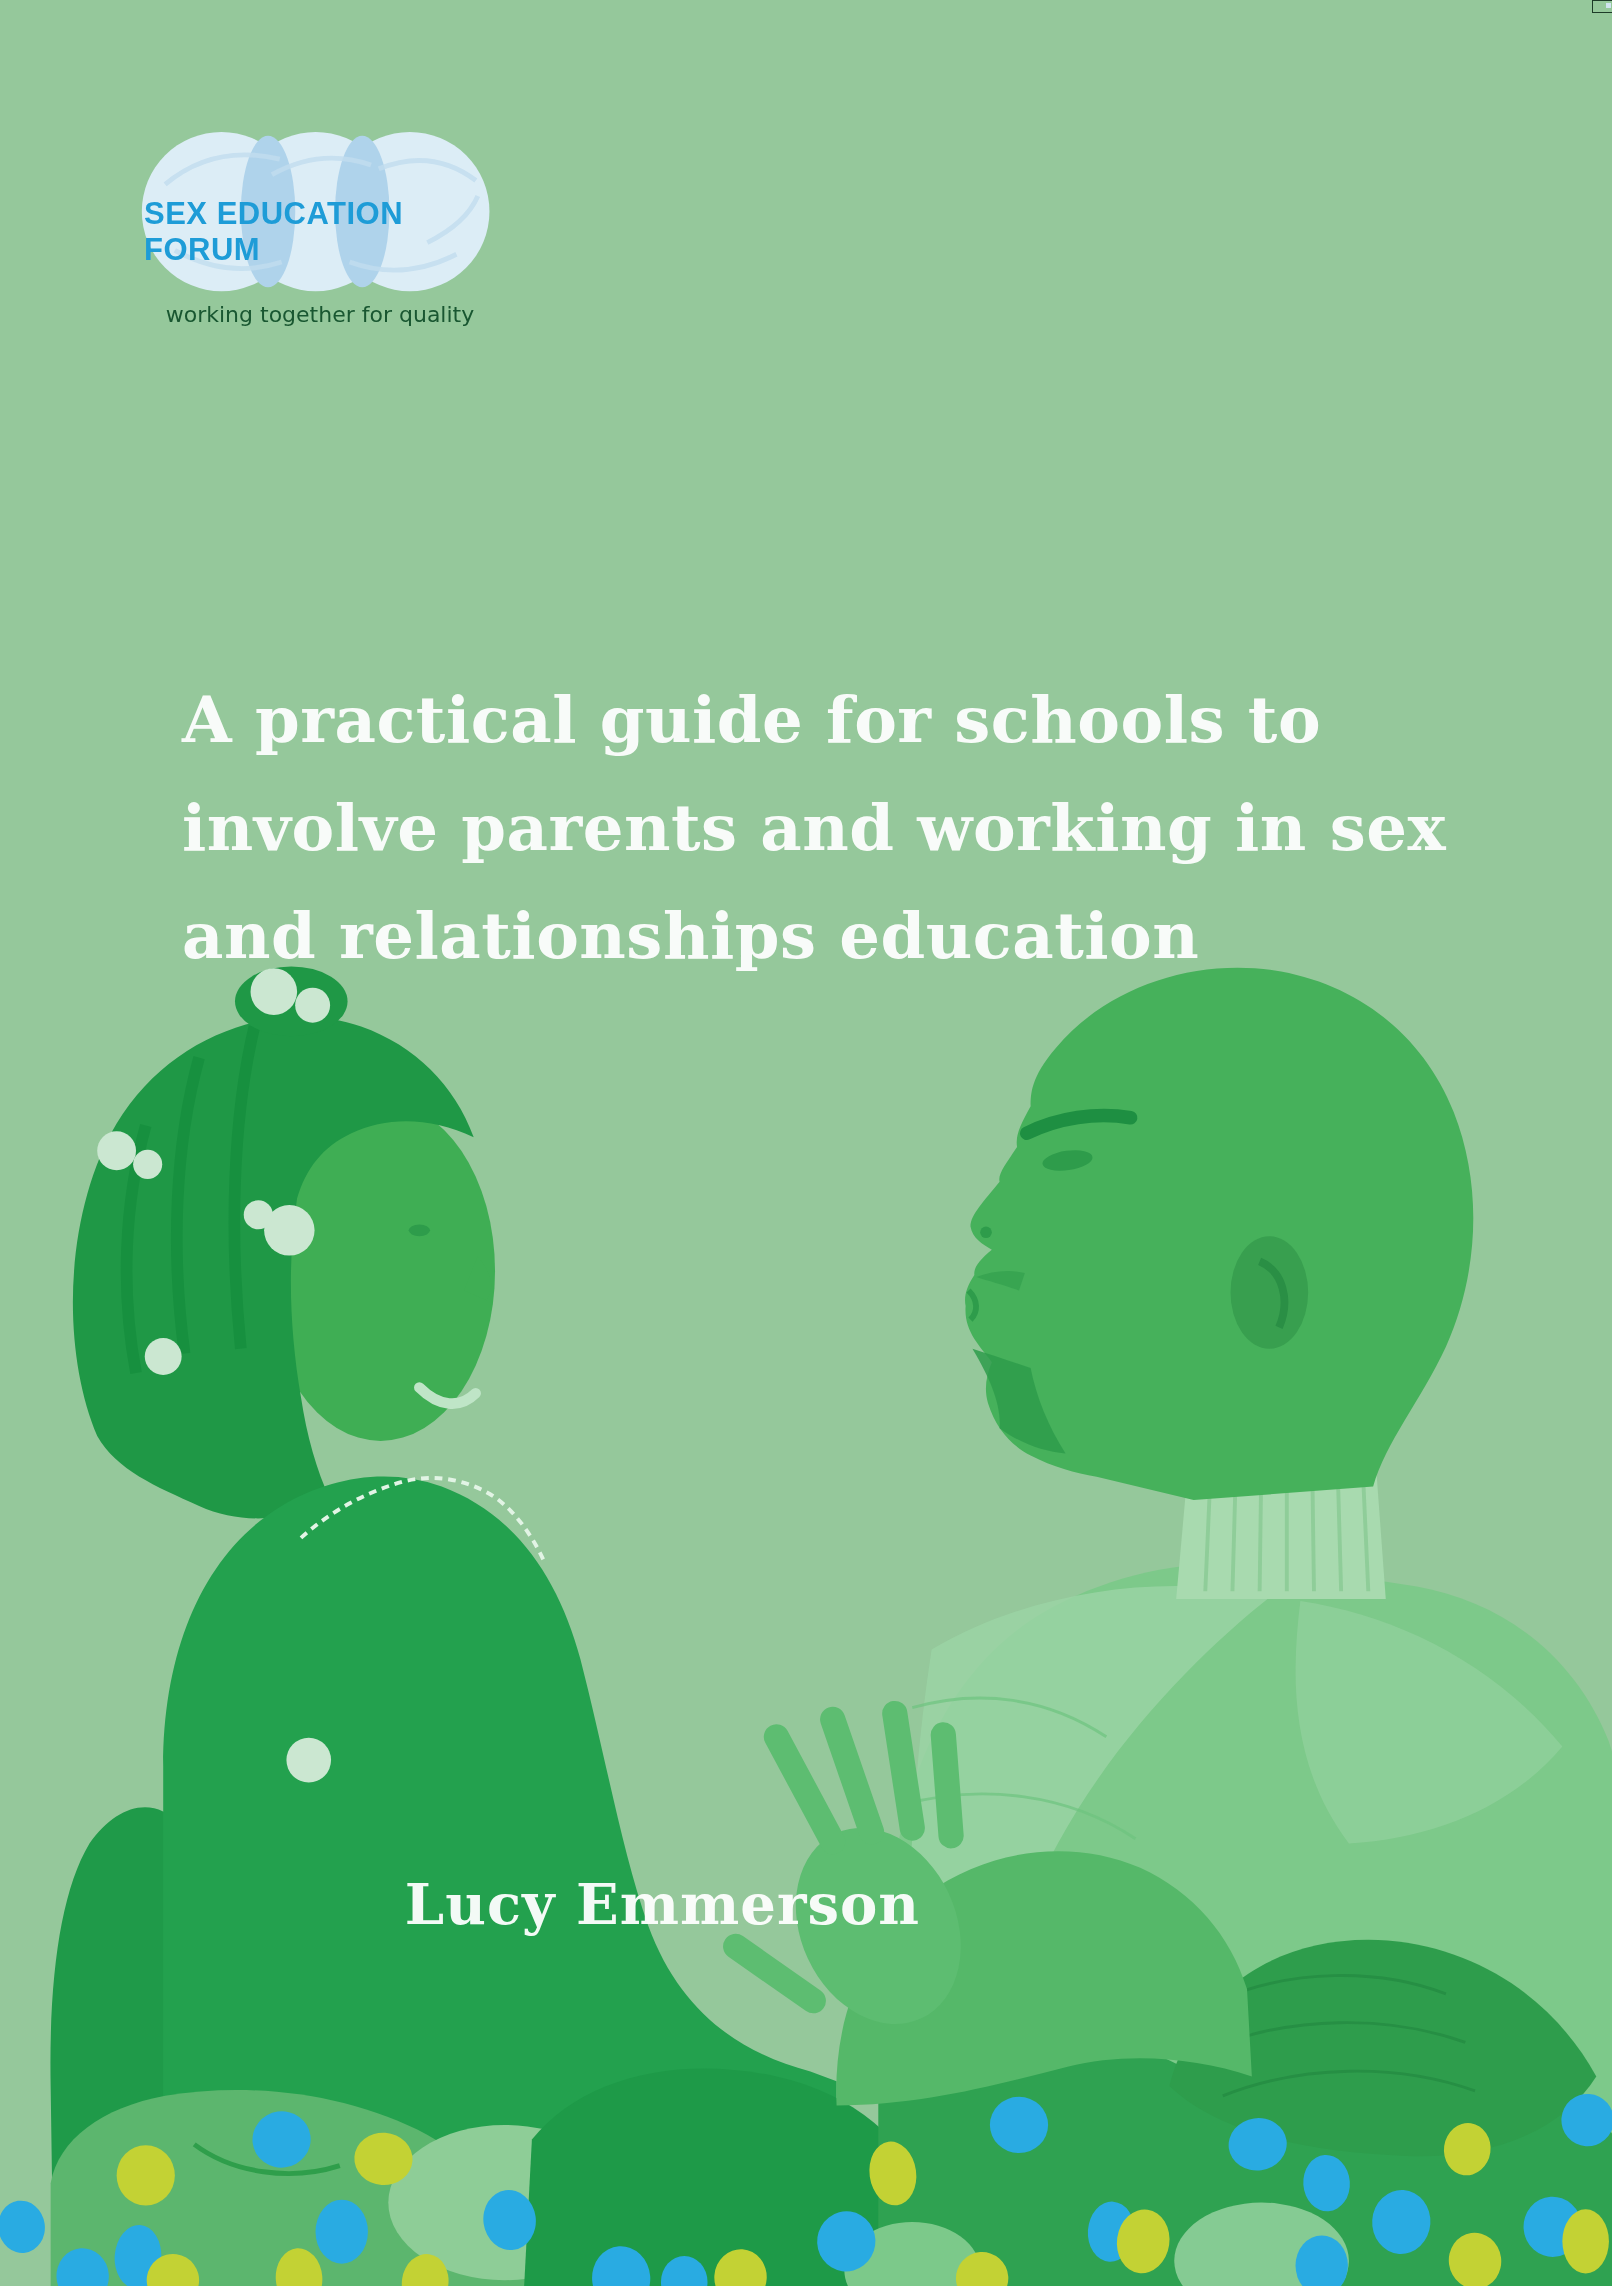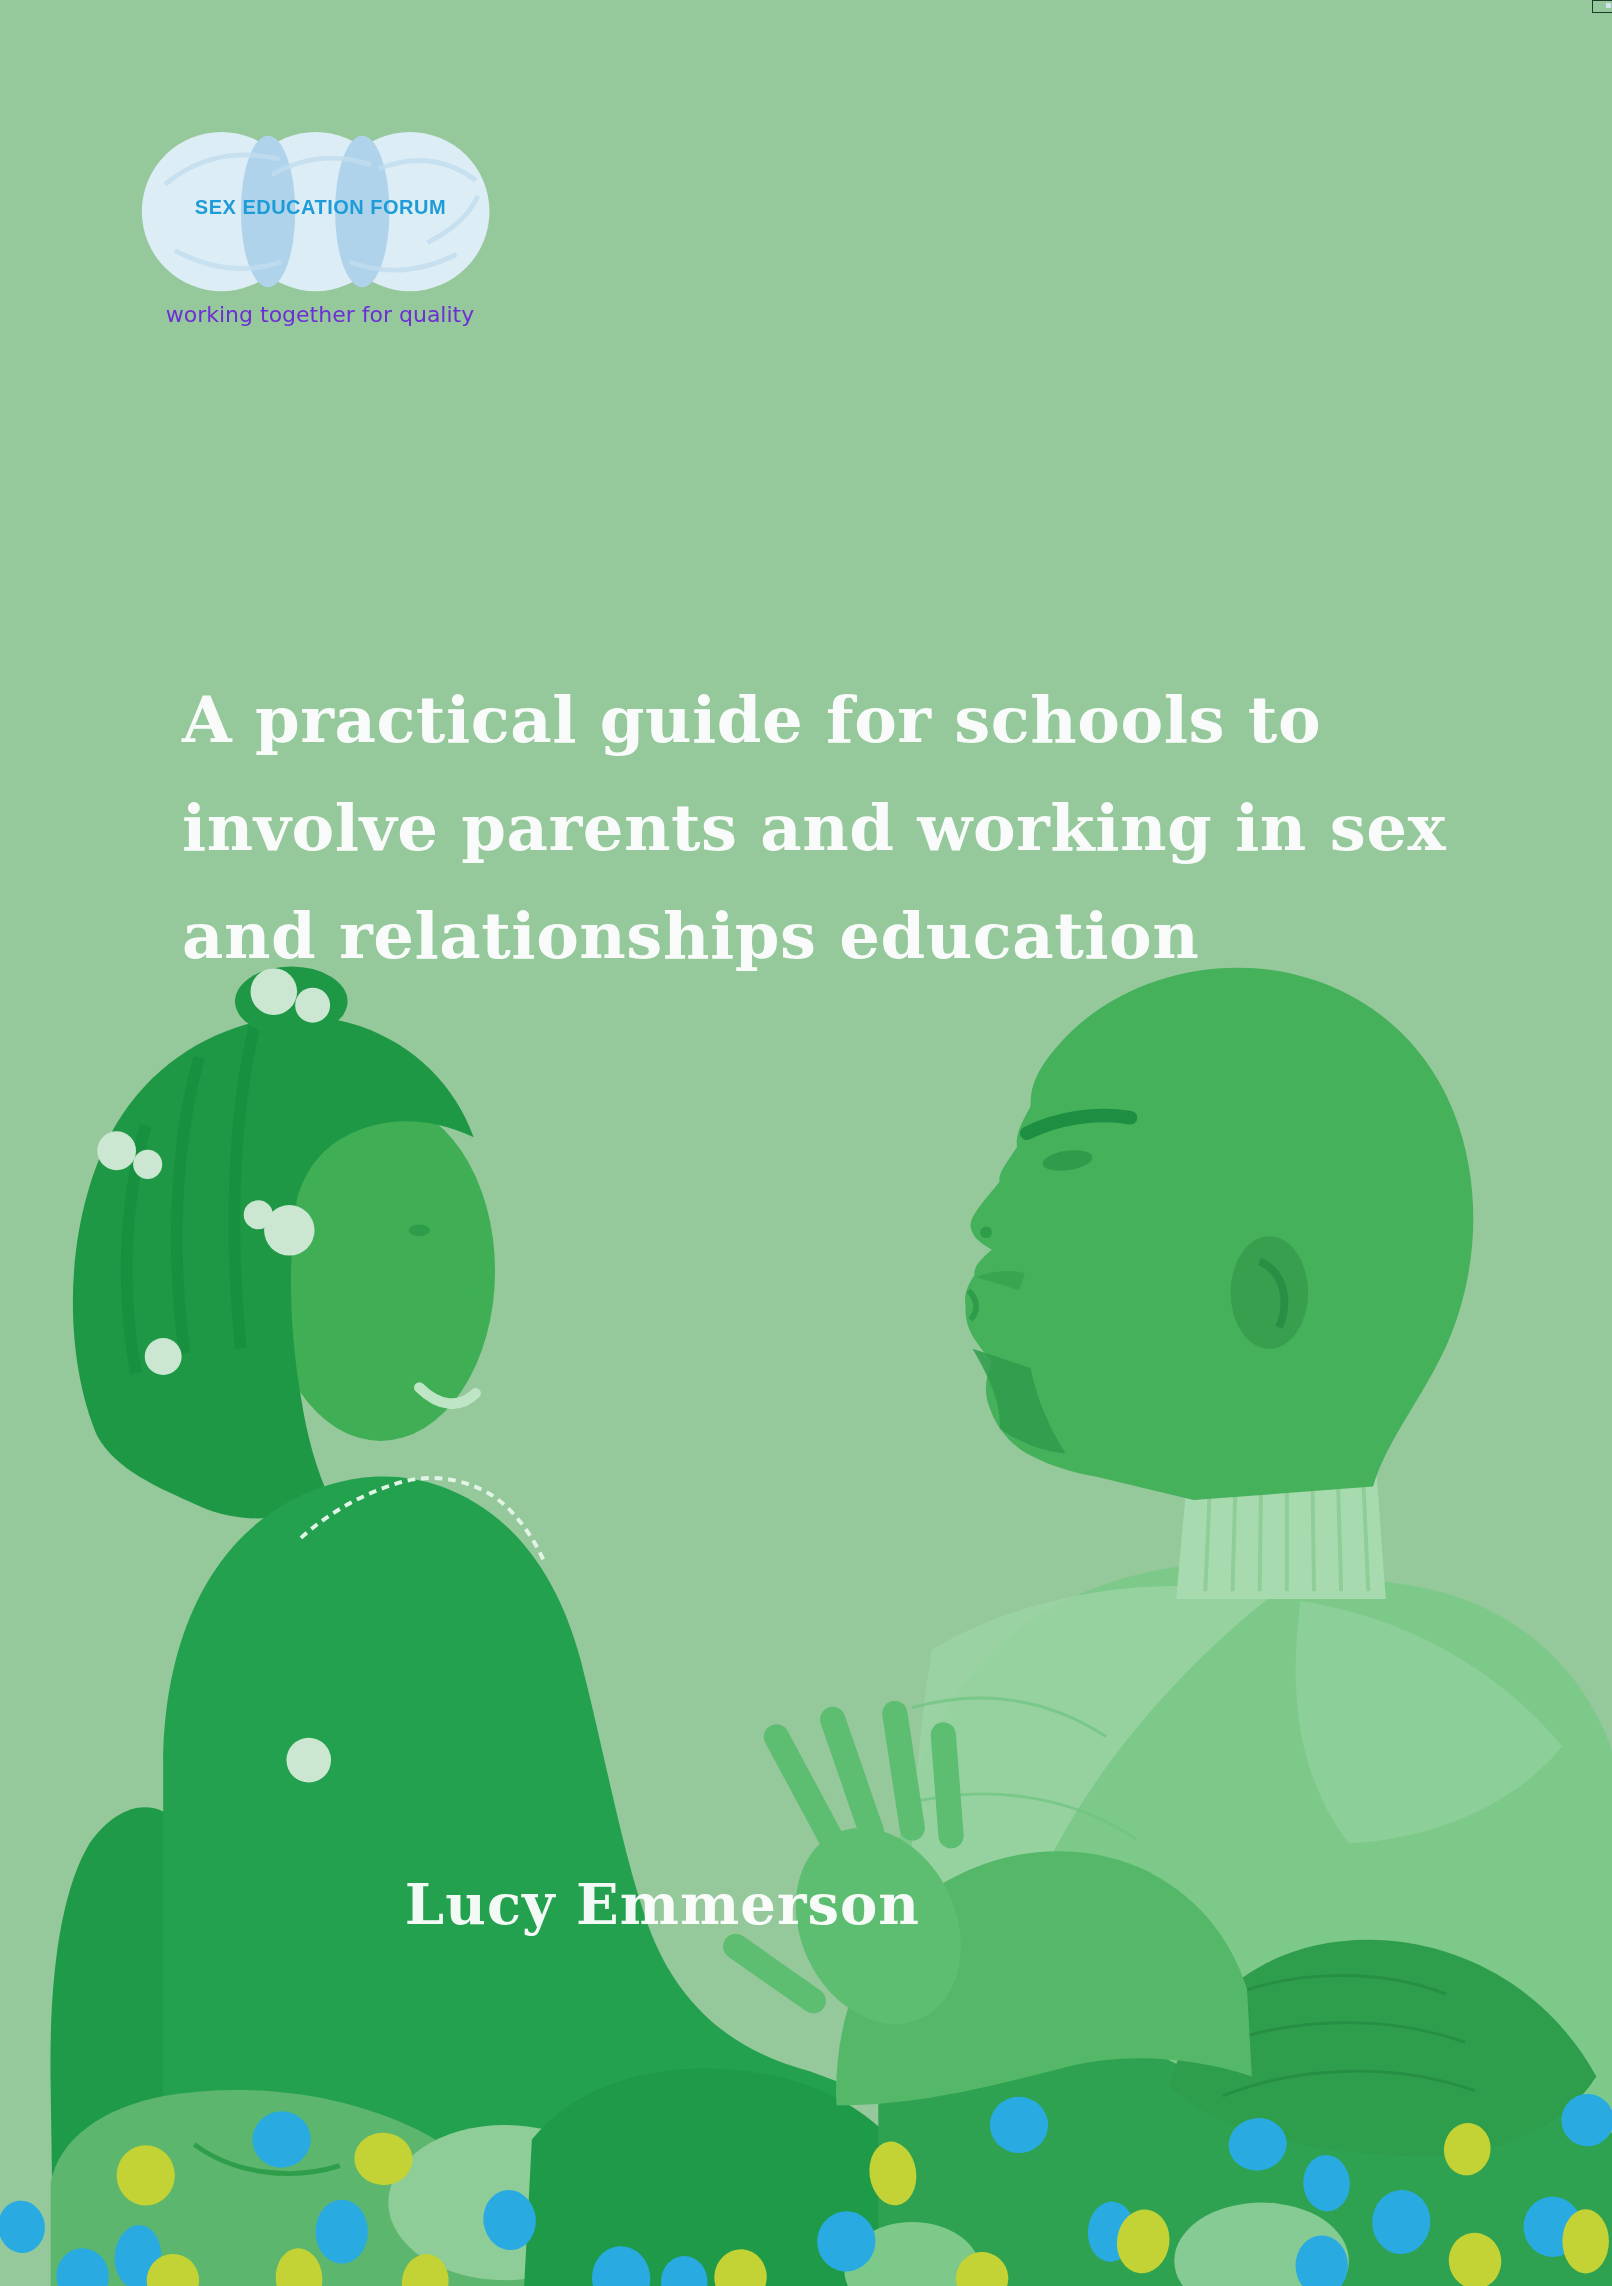--- a/index.html
+++ b/index.html
@@ -10,25 +10,25 @@
   }
   *{margin:0;padding:0;box-sizing:border-box;}
   html,body{width:1613px;height:2286px;}
   body{font-family:"Liberation Sans",sans-serif;}
   .page{position:relative;width:1613px;height:2286px;background:var(--page-bg);overflow:hidden;}
   .photo-svg{position:absolute;left:0;top:0;width:1613px;height:2286px;z-index:1;}
 
   
   .sef-logo{position:absolute;left:136px;top:126px;width:369px;height:252px;z-index:3;}
   .sef-logo svg{position:absolute;left:0;top:0;}
-  .sef-name{position:absolute;left:0;top:70px;width:369px;text-align:center;
-    font-family:"Liberation Sans",sans-serif;font-weight:bold;font-size:20px;
+  .sef-name{position:absolute;left:8px;top:70px;width:369px;
+    font-family:"Liberation Sans",sans-serif;font-weight:bold;font-size:31px;
     letter-spacing:0.5px;color:var(--sef-text);}
   .sef-tagline{position:absolute;left:-39px;top:171px;width:446px;text-align:center;
-    color:#6d28d9;font-family:"DejaVu Sans",sans-serif;font-size:22px;line-height:36px;opacity:.96;}
+    color:#14532d;font-family:"DejaVu Sans",sans-serif;font-size:22px;line-height:36px;opacity:.96;}
 
   
   .ncb-logo{position:absolute;left:1279px;top:124px;width:206px;height:206px;z-index:3;}
   .ncb-text{font-family:"DejaVu Sans",sans-serif;font-weight:bold;font-size:64px;}
 
   
   .cover-title{position:absolute;left:134px;top:483px;width:1359px;z-index:3;
     font-family:"DejaVu Serif",serif;font-weight:bold;font-size:107px;line-height:136px;
     letter-spacing:1px;color:var(--title-text);opacity:.94;}
   .cover-subtitle{position:absolute;left:134px;top:666px;width:1397px;z-index:3;

